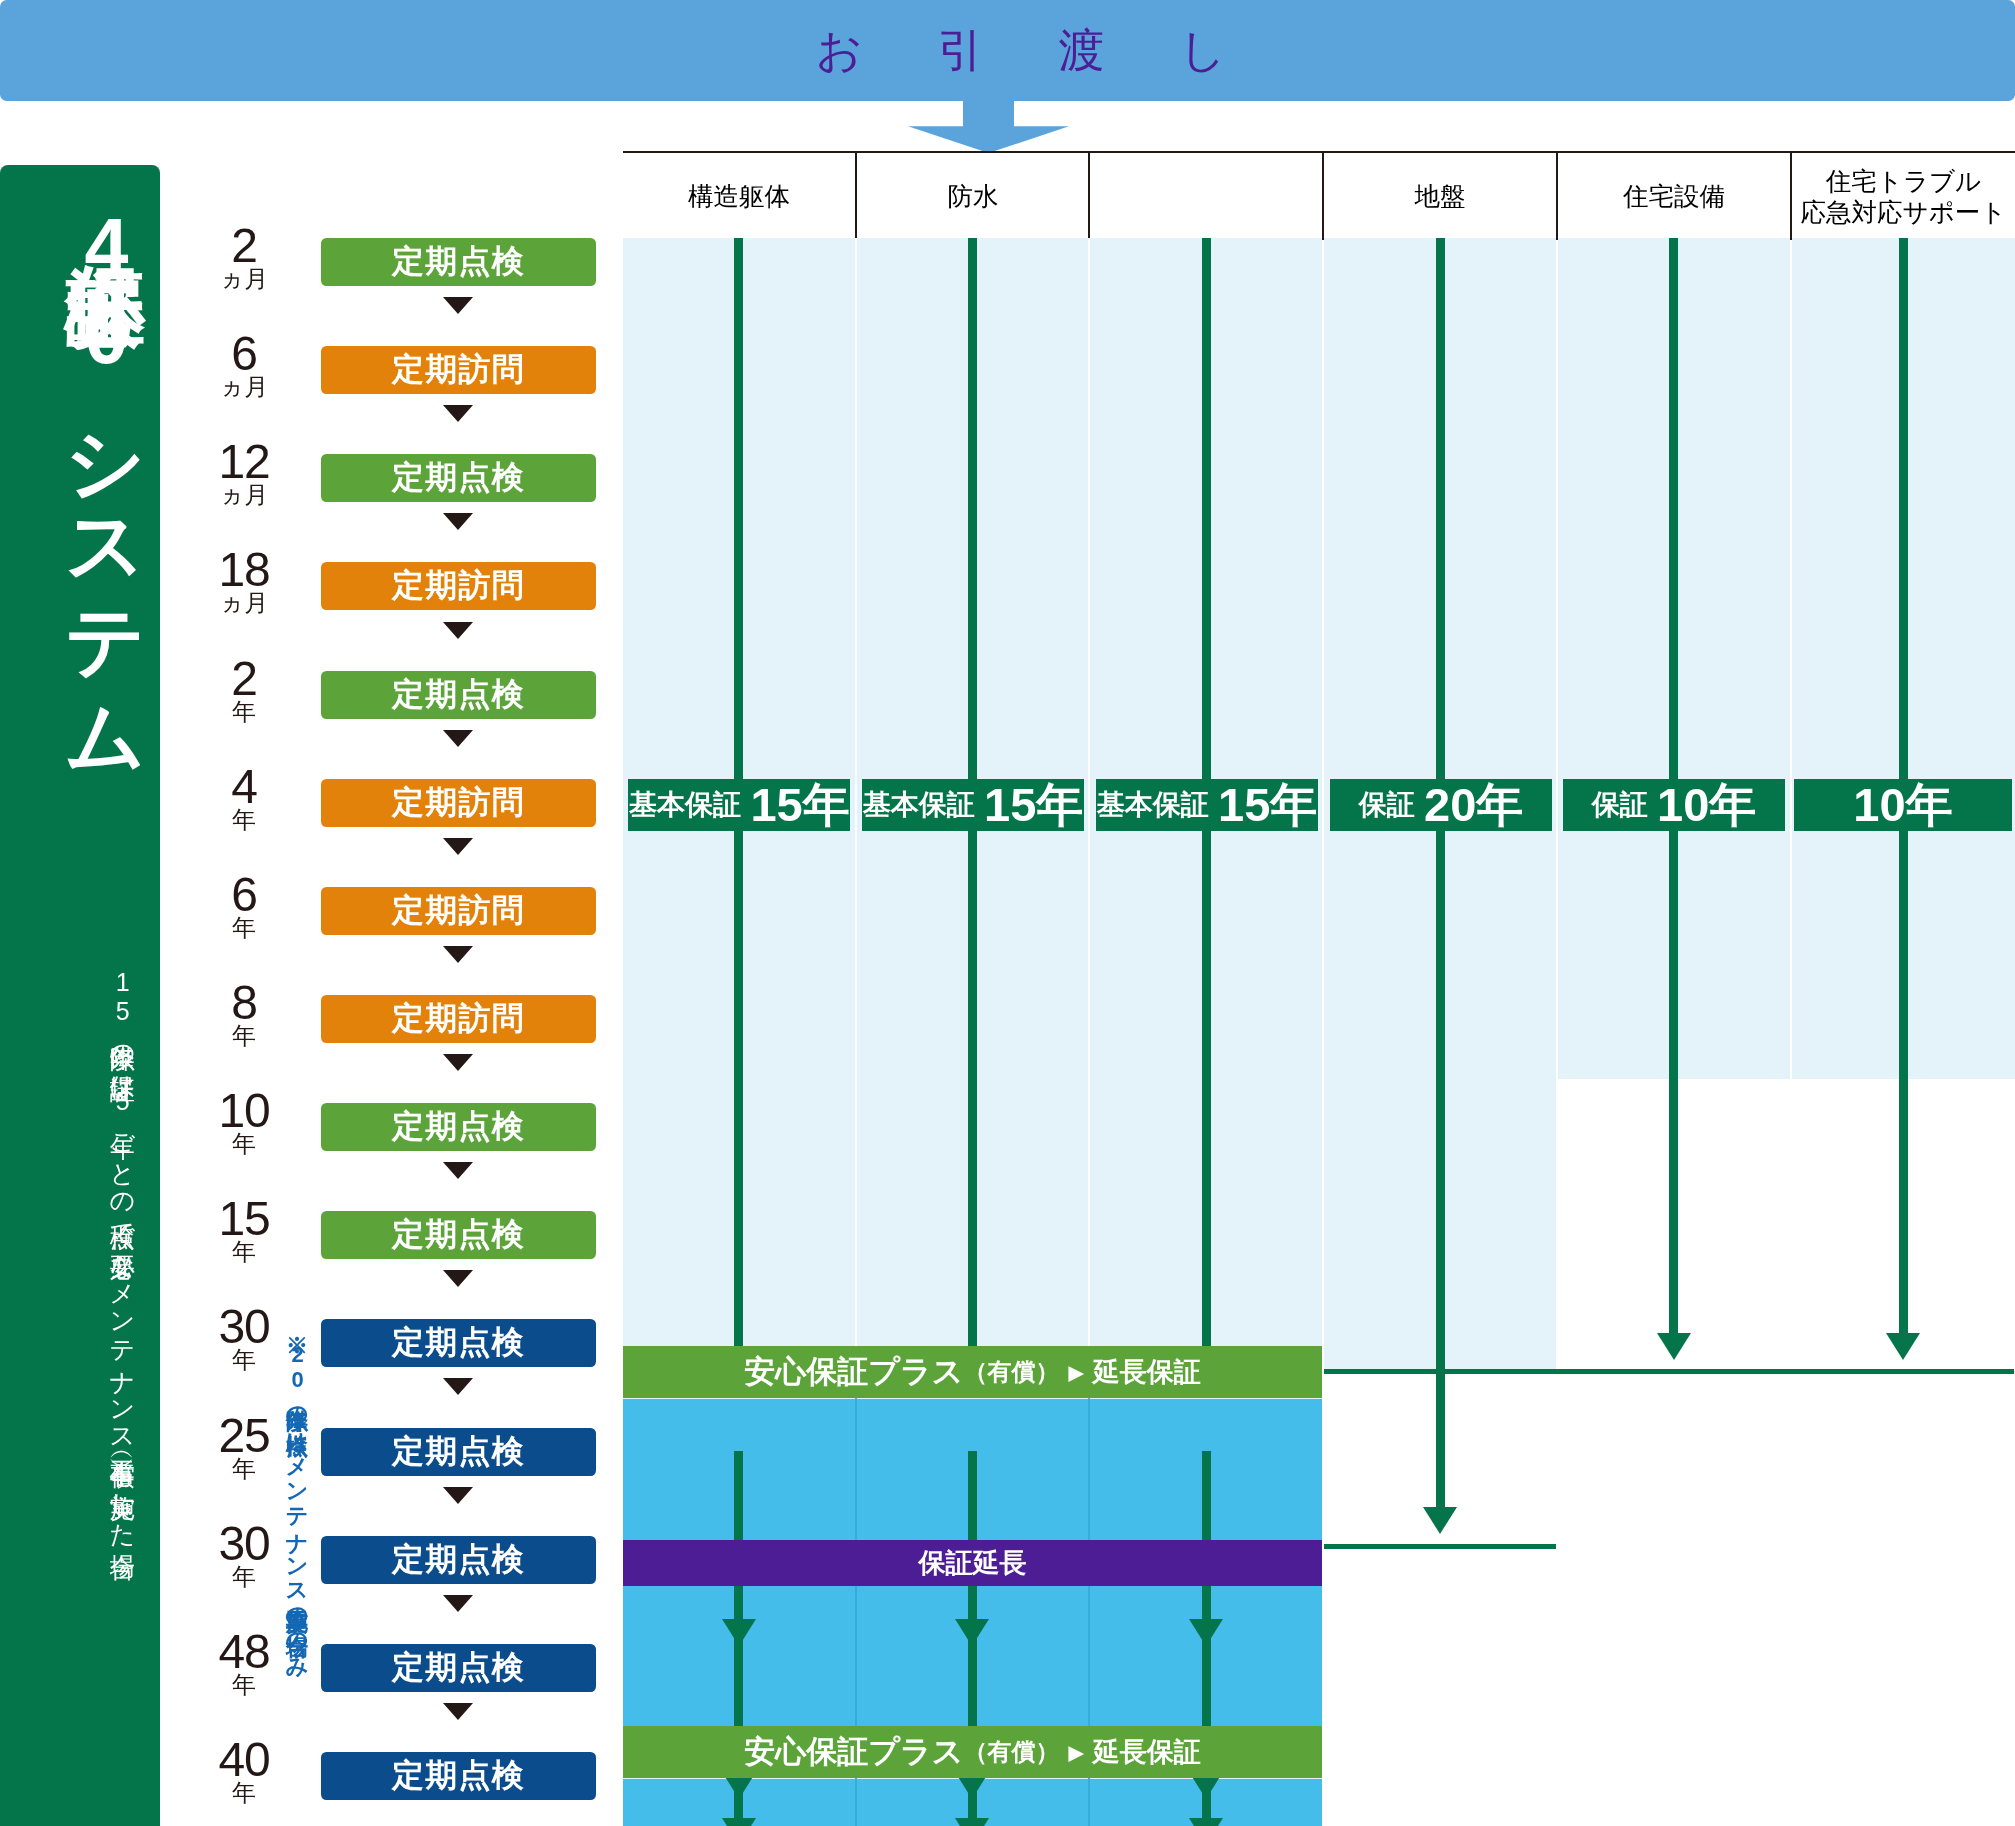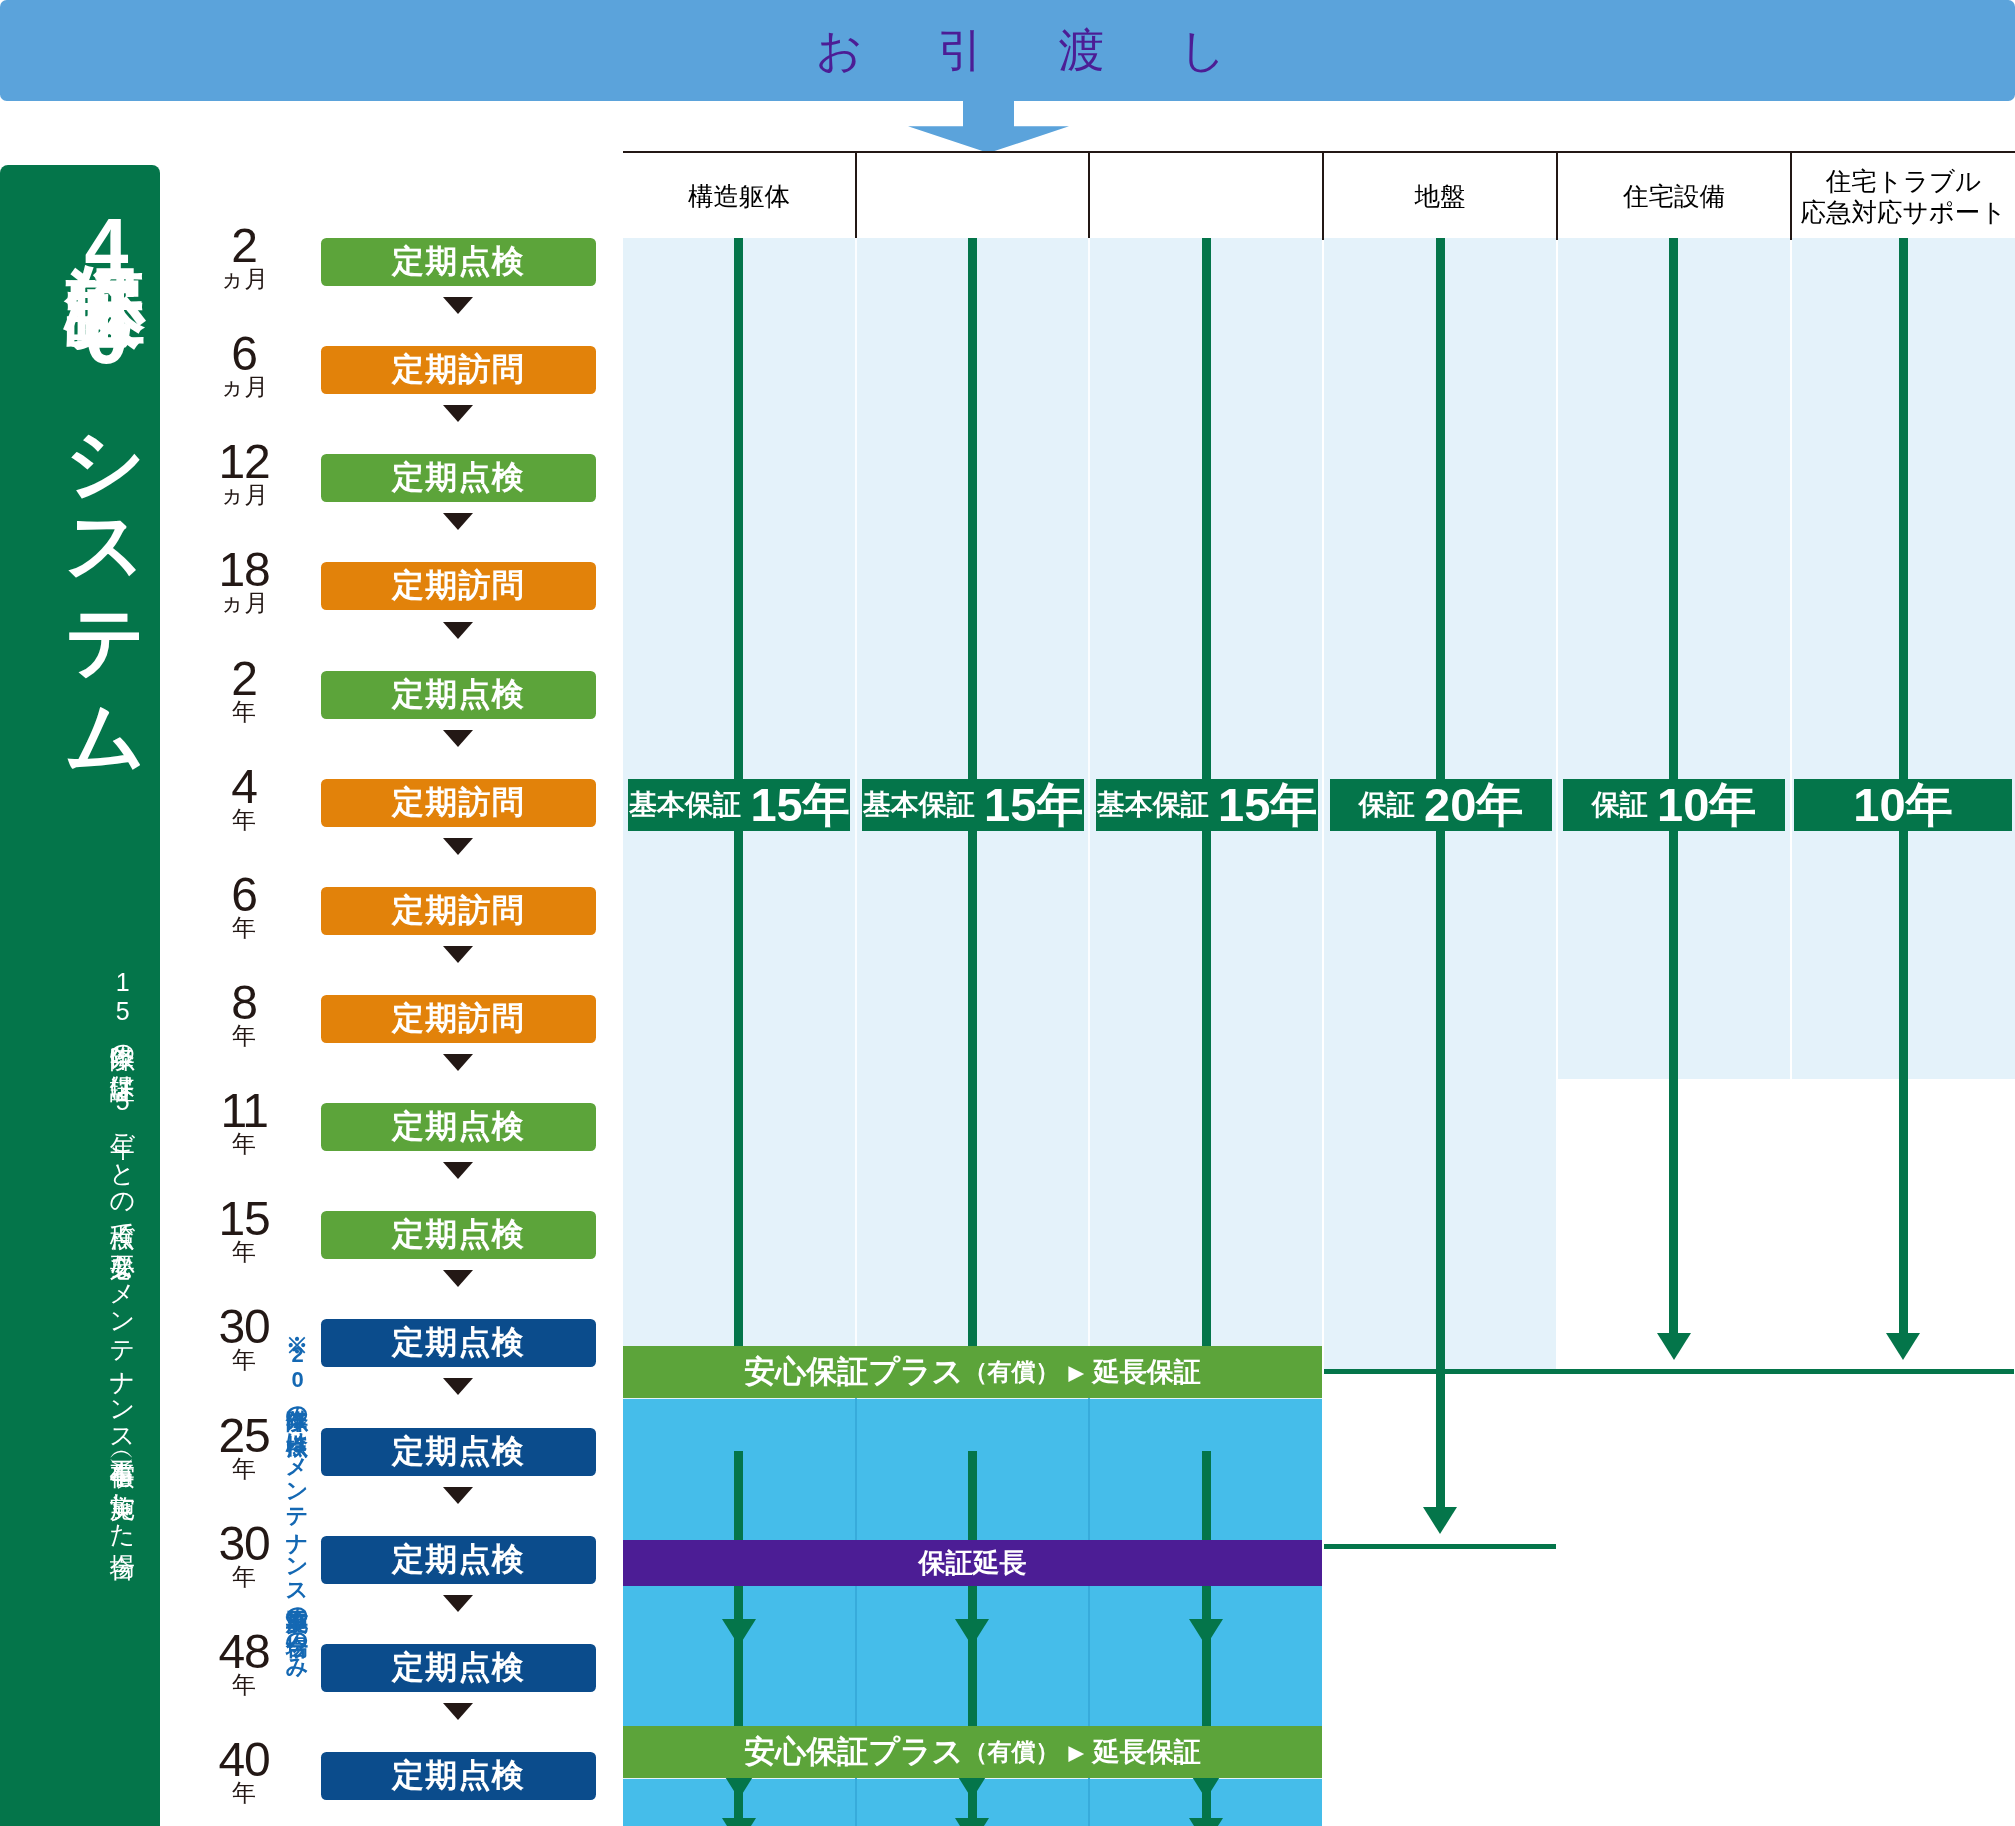--- a/index.html
+++ b/index.html
@@ -130,21 +130,21 @@
 
   <div class="timeline">
     <div class="tl-item" style="top:0px"><span class="tl-num">2</span><span class="tl-unit">ヵ月</span></div>
     <div class="tl-item" style="top:108px"><span class="tl-num">6</span><span class="tl-unit">ヵ月</span></div>
     <div class="tl-item" style="top:216px"><span class="tl-num">12</span><span class="tl-unit">ヵ月</span></div>
     <div class="tl-item" style="top:324px"><span class="tl-num">18</span><span class="tl-unit">ヵ月</span></div>
     <div class="tl-item" style="top:433px"><span class="tl-num">2</span><span class="tl-unit">年</span></div>
     <div class="tl-item" style="top:541px"><span class="tl-num">4</span><span class="tl-unit">年</span></div>
     <div class="tl-item" style="top:649px"><span class="tl-num">6</span><span class="tl-unit">年</span></div>
     <div class="tl-item" style="top:757px"><span class="tl-num">8</span><span class="tl-unit">年</span></div>
-    <div class="tl-item" style="top:865px"><span class="tl-num">11</span><span class="tl-unit">年</span></div>
+    <div class="tl-item" style="top:865px"><span class="tl-num">10</span><span class="tl-unit">年</span></div>
     <div class="tl-item" style="top:973px"><span class="tl-num">15</span><span class="tl-unit">年</span></div>
     <div class="tl-item" style="top:1081px"><span class="tl-num">30</span><span class="tl-unit">年</span></div>
     <div class="tl-item" style="top:1190px"><span class="tl-num">25</span><span class="tl-unit">年</span></div>
     <div class="tl-item" style="top:1298px"><span class="tl-num">30</span><span class="tl-unit">年</span></div>
     <div class="tl-item" style="top:1406px"><span class="tl-num">48</span><span class="tl-unit">年</span></div>
     <div class="tl-item" style="top:1514px"><span class="tl-num">40</span><span class="tl-unit">年</span></div>
   </div>
 
   <div class="chips">
     <div class="chip green" style="top:0px">
@@ -207,20 +207,21 @@
         <span>定期点検</span>
       </div>
   </div>
 
   <div class="note-blue">※20年以降の点検はメンテナンス工事実施の場合のみ</div>
 
   <div class="matrix">
 
     <div class="mx-head">
       <div class="mx-head-cell" style="left:0px;    width:232px;">構造躯体</div>
+      <div class="mx-head-cell" style="left:234px;  width:232px;">防水</div>
       <div class="mx-head-cell" style="left:701px; width:232px;">地盤</div>
       <div class="mx-head-cell" style="left:935px; width:232px;">住宅設備</div>
       <div class="mx-head-cell" style="left:1169px; width:223px; white-space:pre-line;">住宅トラブル
 応急対応サポート</div>
       <div class="mx-divider" style="left:232px; height:87px;"></div>
       <div class="mx-divider" style="left:465px; height:87px;"></div>
       <div class="mx-divider" style="left:699px;height:87px;"></div>
       <div class="mx-divider" style="left:933px;height:87px;"></div>
       <div class="mx-divider" style="left:1167px;height:87px;"></div>
     </div>

